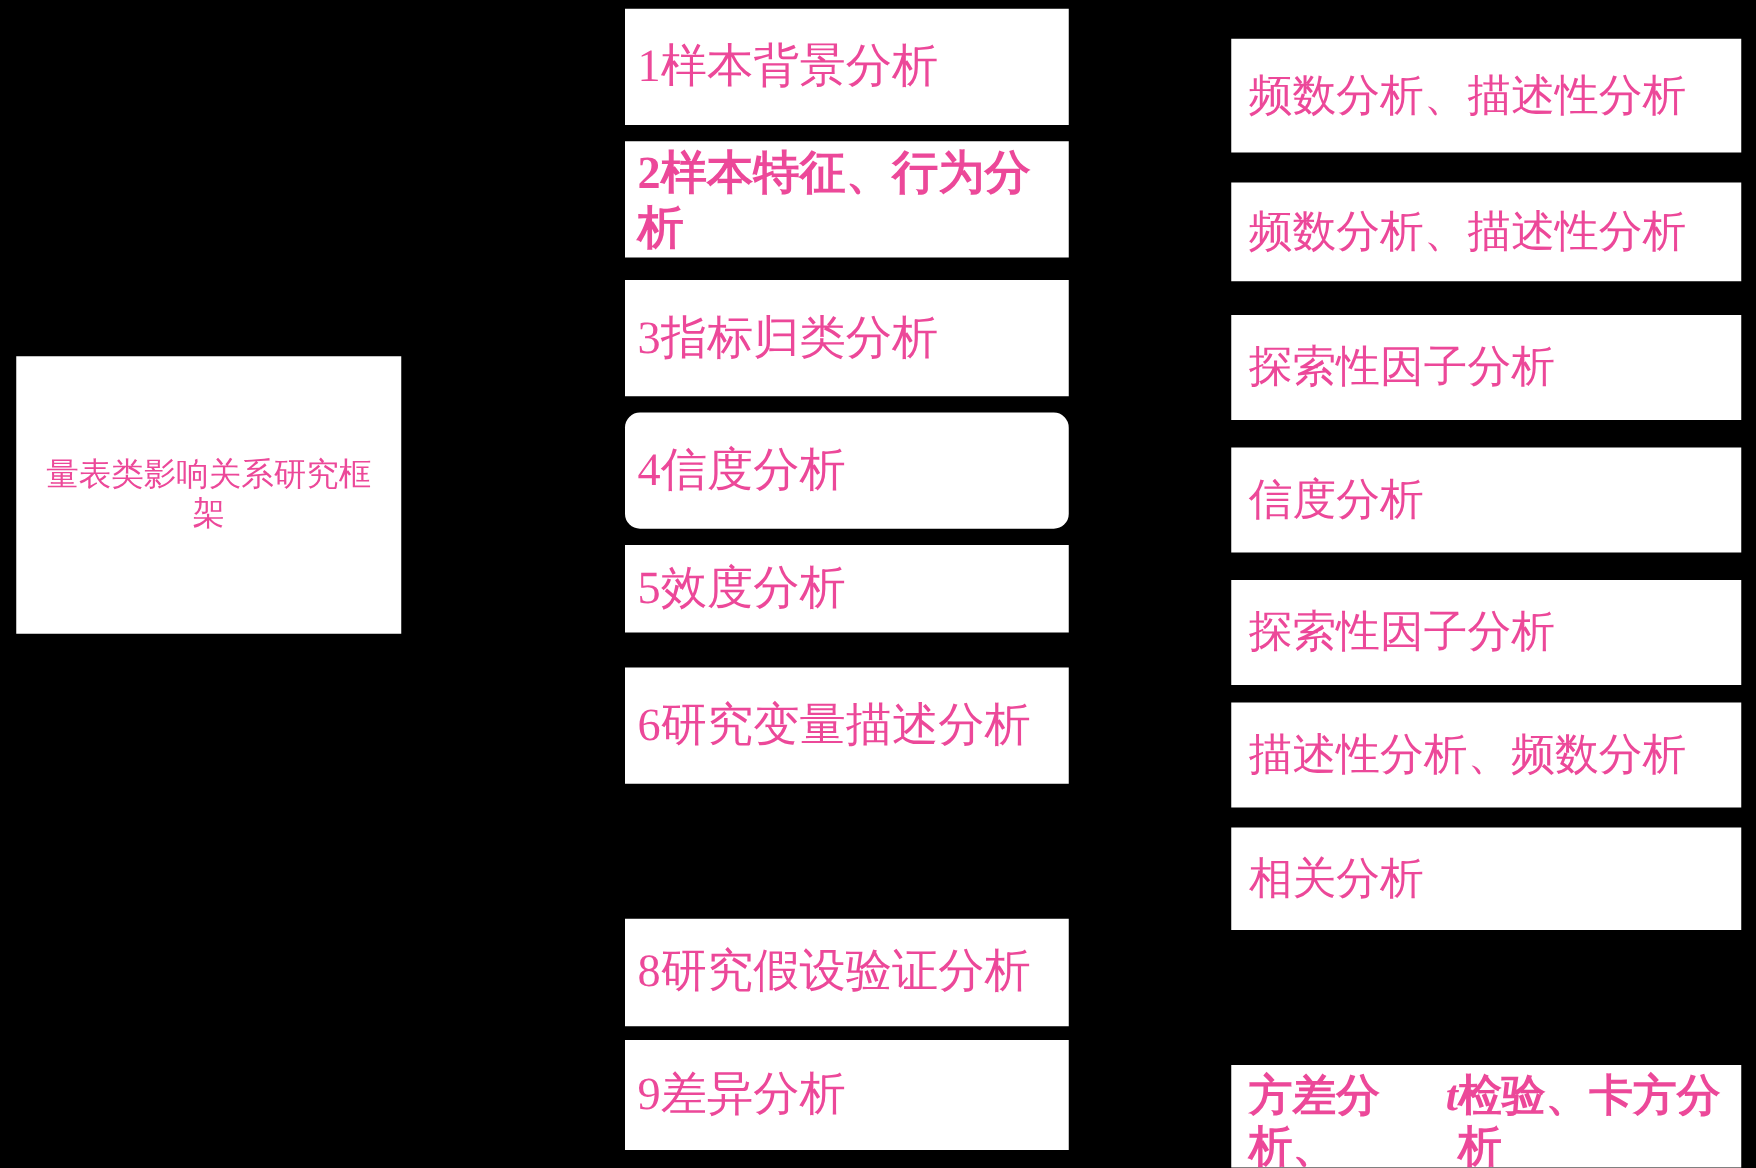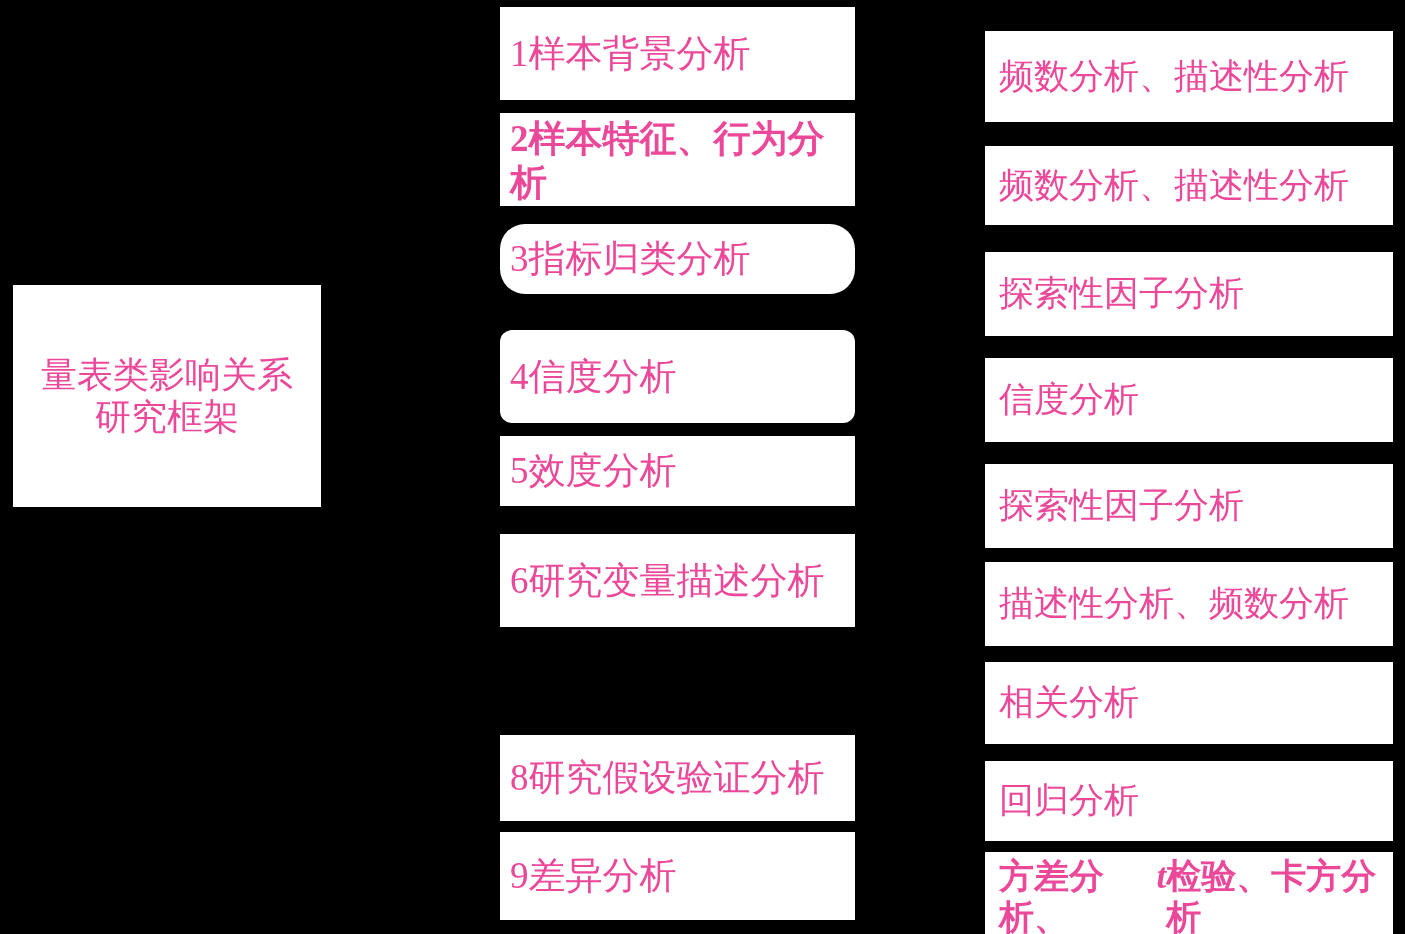--- a/index.html
+++ b/index.html
@@ -33,21 +33,21 @@
     line-height: 1.18;
   }
   
   .root-node {
     left: 13px;
     top: 285px;
     width: 308px;
     height: 222px;
     justify-content: center;
     text-align: center;
-    font-size: 36px;
+    font-size: 26px;
     padding: 0 14px;
   }
   
   .col-mid {
     left: 500px;
     width: 355px;
     font-size: 37px;
     padding-left: 10px;
     padding-right: 4px;
   }
@@ -55,21 +55,21 @@
   .col-right {
     left: 985px;
     width: 408px;
     font-size: 35px;
     padding-left: 14px;
     padding-right: 6px;
     margin-top: 24px;
   }
   .mid-0 { top: 7px;   height: 93px; }
   .mid-1 { top: 113px; height: 93px; }
-  .mid-2 { top: 224px; height: 70px; border-radius: 25px; }
+  .mid-2 { top: 224px; height: 93px; }
   .mid-3 { top: 330px; height: 93px; border-radius: 12px; }
   .mid-4 { top: 436px; height: 70px; }
   .mid-5 { top: 534px; height: 93px; }
   .mid-6 { top: 634px; height: 88px; }
   .mid-7 { top: 735px; height: 86px; }
   .mid-8 { top: 832px; height: 88px; }
 
   .right-0 { top: 7px;   height: 91px; }
   .right-1 { top: 122px; height: 79px; }
   .right-2 { top: 228px; height: 84px; }
@@ -102,16 +102,15 @@
   <div class="box col-mid mid-7">8研究假设验证分析</div>
   <div class="box col-mid mid-8">9差异分析</div>
 
   <div class="box col-right right-0">频数分析、描述性分析</div>
   <div class="box col-right right-1">频数分析、描述性分析</div>
   <div class="box col-right right-2">探索性因子分析</div>
   <div class="box col-right right-3">信度分析</div>
   <div class="box col-right right-4">探索性因子分析</div>
   <div class="box col-right right-5">描述性分析、频数分析</div>
   <div class="box col-right right-6">相关分析</div>
-  <div class="box col-right right-7">回归分析</div>
   <div class="box col-right right-8 wrap-two">方差分析、<em class="ital">t</em>检验、卡方分析</div>
 
 </div>
 
 </body></html>

